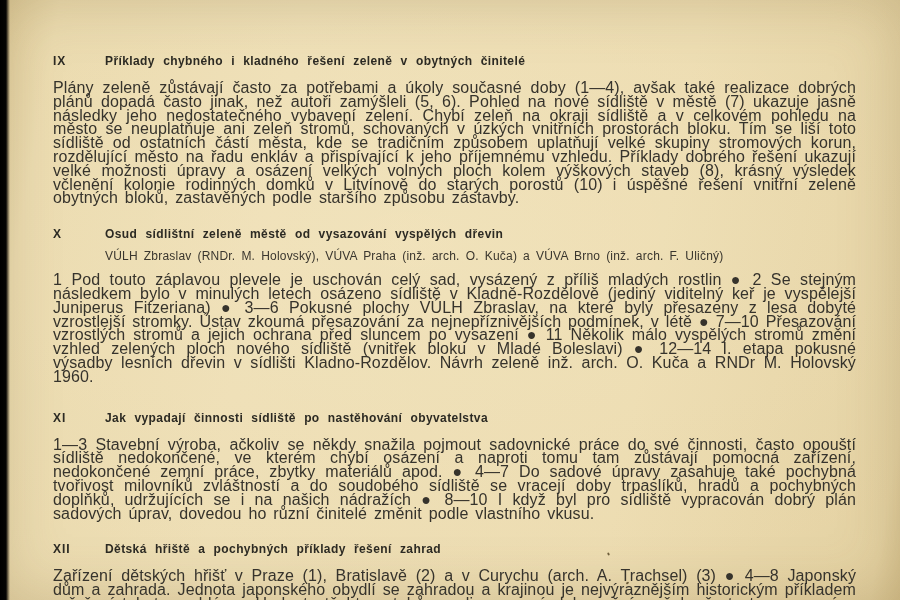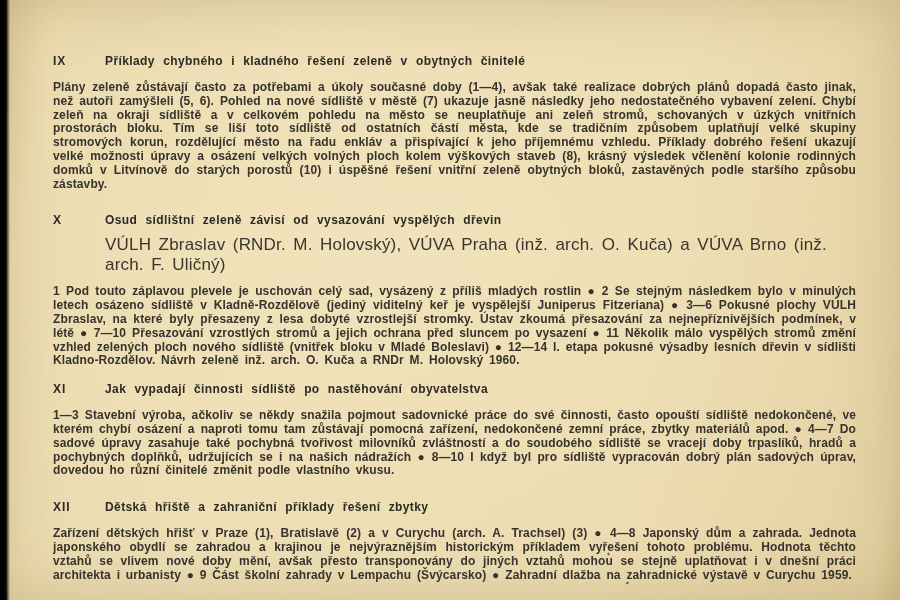--- a/index.html
+++ b/index.html
@@ -29,37 +29,36 @@
     font-size: 12px;
     font-weight: bold;
     color: #2c2a23;
     letter-spacing: 0.4px;
     word-spacing: 4.5px;
     margin: 0 0 13px 0;
   }
   .section-number { flex: none; width: 52px; letter-spacing: 1px; }
   .section-title { flex: 1; }
   .section-subtitle {
-    font-size: 17px;
+    font-size: 12px;
     color: #3a362e;
     word-spacing: 2.5px;
     letter-spacing: 0.2px;
     margin: -5px 0 10px 52px;
   }
   .section-body {
-    font-size: 12px;
+    font-size: 16px;
     line-height: 13.8px;
     text-align: justify;
     word-spacing: 2.3px;
     letter-spacing: 0.12px;
     color: #36332c;
     margin: 0 0 22px 0;
-    font-weight: bold;
   }
-  .section-body.gap-lg { margin-bottom: 14px; }
+  .section-body.gap-lg { margin-bottom: 27px; }
   .speck {
     position: absolute; width: 3px; height: 2px;
     background: #6d5d3a; border-radius: 50%;
   }
   .speck-1 { left: 607px; top: 553px; transform: rotate(60deg); }
   .speck-2 { left: 626px; top: 582px; transform: rotate(-25deg); }
 </style>
 </head>
 <body>
 
@@ -72,38 +71,38 @@
       <div class="section-heading">
         <span class="section-number">IX</span>
         <span class="section-title">Příklady chybného i kladného řešení zeleně v obytných činitelé</span>
       </div>
       <p class="section-body">Plány zeleně zůstávají často za potřebami a úkoly současné doby (1—4), avšak také realizace dobrých plánů dopadá často jinak, než autoři zamýšleli (5, 6). Pohled na nové sídliště v městě (7) ukazuje jasně následky jeho nedostatečného vybavení zelení. Chybí zeleň na okraji sídliště a v celkovém pohledu na město se neuplatňuje ani zeleň stromů, schovaných v úzkých vnitřních prostorách bloku. Tím se liší toto sídliště od ostatních částí města, kde se tradičním způsobem uplatňují velké skupiny stromových korun, rozdělující město na řadu enkláv a přispívající k jeho příjemnému vzhledu. Příklady dobrého řešení ukazují velké možnosti úpravy a osázení velkých volných ploch kolem výškových staveb (8), krásný výsledek včlenění kolonie rodinných domků v Litvínově do starých porostů (10) i úspěšné řešení vnitřní zeleně obytných bloků, zastavěných podle staršího způsobu zástavby.</p>
     </div>
 
     <div class="section">
       <div class="section-heading">
         <span class="section-number">X</span>
-        <span class="section-title">Osud sídlištní zeleně závisí od vysazování vyspělých dřevin</span>
+        <span class="section-title">Osud sídlištní zeleně městě od vysazování vyspělých dřevin</span>
       </div>
       <div class="section-subtitle">VÚLH Zbraslav (RNDr. M. Holovský), VÚVA Praha (inž. arch. O. Kuča) a VÚVA Brno (inž. arch. F. Uličný)</div>
       <p class="section-body gap-lg">1 Pod touto záplavou plevele je uschován celý sad, vysázený z příliš mladých rostlin ● 2 Se stejným následkem bylo v minulých letech osázeno sídliště v Kladně-Rozdělově (jediný viditelný keř je vyspělejší Juniperus Fitzeriana) ● 3—6 Pokusné plochy VÚLH Zbraslav, na které byly přesazeny z lesa dobyté vzrostlejší stromky. Ústav zkoumá přesazování za nejnepříznivějších podmínek, v létě ● 7—10 Přesazování vzrostlých stromů a jejich ochrana před sluncem po vysazení ● 11 Několik málo vyspělých stromů změní vzhled zelených ploch nového sídliště (vnitřek bloku v Mladé Boleslavi) ● 12—14 I. etapa pokusné výsadby lesních dřevin v sídlišti Kladno-Rozdělov. Návrh zeleně inž. arch. O. Kuča a RNDr M. Holovský 1960.</p>
     </div>
 
     <div class="section">
       <div class="section-heading">
         <span class="section-number">XI</span>
         <span class="section-title">Jak vypadají činnosti sídliště po nastěhování obyvatelstva</span>
       </div>
       <p class="section-body">1—3 Stavební výroba, ačkoliv se někdy snažila pojmout sadovnické práce do své činnosti, často opouští sídliště nedokončené, ve kterém chybí osázení a naproti tomu tam zůstávají pomocná zařízení, nedokončené zemní práce, zbytky materiálů apod. ● 4—7 Do sadové úpravy zasahuje také pochybná tvořivost milovníků zvláštností a do soudobého sídliště se vracejí doby trpaslíků, hradů a pochybných doplňků, udržujících se i na našich nádražích ● 8—10 I když byl pro sídliště vypracován dobrý plán sadových úprav, dovedou ho různí činitelé změnit podle vlastního vkusu.</p>
     </div>
 
     <div class="section">
       <div class="section-heading">
         <span class="section-number">XII</span>
-        <span class="section-title">Dětská hřiště a zahraniční příklady řešení zbytky</span>
+        <span class="section-title">Dětská hřiště a pochybných příklady řešení zahrad</span>
       </div>
       <p class="section-body">Zařízení dětských hřišť v Praze (1), Bratislavě (2) a v Curychu (arch. A. Trachsel) (3) ● 4—8 Japonský dům a zahrada. Jednota japonského obydlí se zahradou a krajinou je nejvýraznějším historickým příkladem vyřešení tohoto problému. Hodnota těchto vztahů se vlivem nové doby mění, avšak přesto transponovány do jiných vztahů mohou se stejně uplatňovat i v dnešní práci architekta i urbanisty ● 9 Část školní zahrady v Lempachu (Švýcarsko) ● Zahradní dlažba na zahradnické výstavě v Curychu 1959.</p>
     </div>
 
   </div>
 
   <div class="speck speck-1"></div>
   <div class="speck speck-2"></div>
 </div>
 

